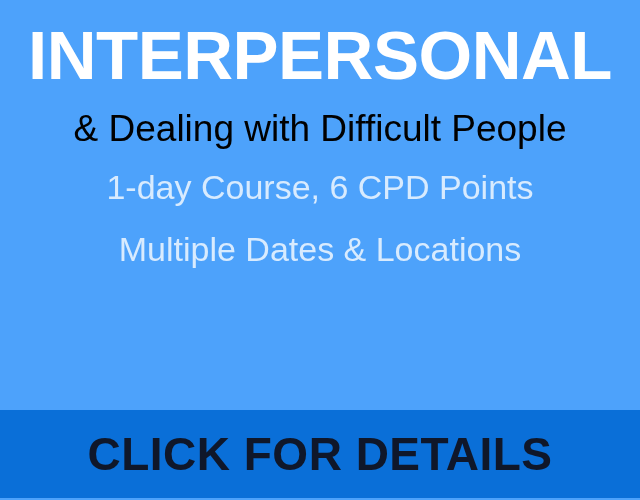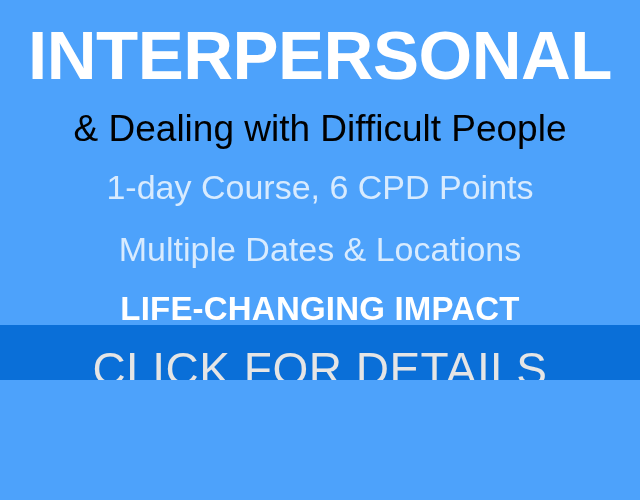--- a/index.html
+++ b/index.html
@@ -10,21 +10,21 @@
     width: 640px;
     height: 500px;
     overflow: hidden;
     font-family: "Liberation Sans", sans-serif;
     background: #4da2fb;
   }
 
   .ad-banner {
     position: relative;
     width: 640px;
-    height: 380px;
+    height: 498px;
     background: #4da2fb;
     box-sizing: border-box;
     display: flex;
     flex-direction: column;
     overflow: hidden;
   }
 
   
   .ad-body {
     flex: 1 1 auto;
@@ -99,22 +99,22 @@
     height: 88px;
     width: 100%;
     background: #0a6fd8;
     display: flex;
     align-items: center;
     justify-content: center;
     cursor: pointer;
   }
 
   .cta-label {
-    color: #e5e5e5;
-    font-weight: normal;
+    color: #0f172a;
+    font-weight: bold;
     font-size: 46px;
     letter-spacing: 0.5px;
     line-height: 1.0;
     white-space: nowrap;
     text-align: center;
   }
 </style>
 </head>
 <body>
 
@@ -125,21 +125,20 @@
     <div class="headline-block">
       <span class="headline-line primary">INTERPERSONAL</span>
     </div>
 
     <span class="subhead">&amp; Dealing with Difficult People</span>
 
     <span class="detail-line first">1-day Course, 6 CPD Points</span>
 
     <span class="detail-line second">Multiple Dates &amp; Locations</span>
 
-    <span class="impact-line">LIFE-CHANGING IMPACT</span>
 
   </div>
 
   <div class="cta-bar">
     <span class="cta-label">CLICK FOR DETAILS</span>
   </div>
 
 </div>
 
 </body></html>

